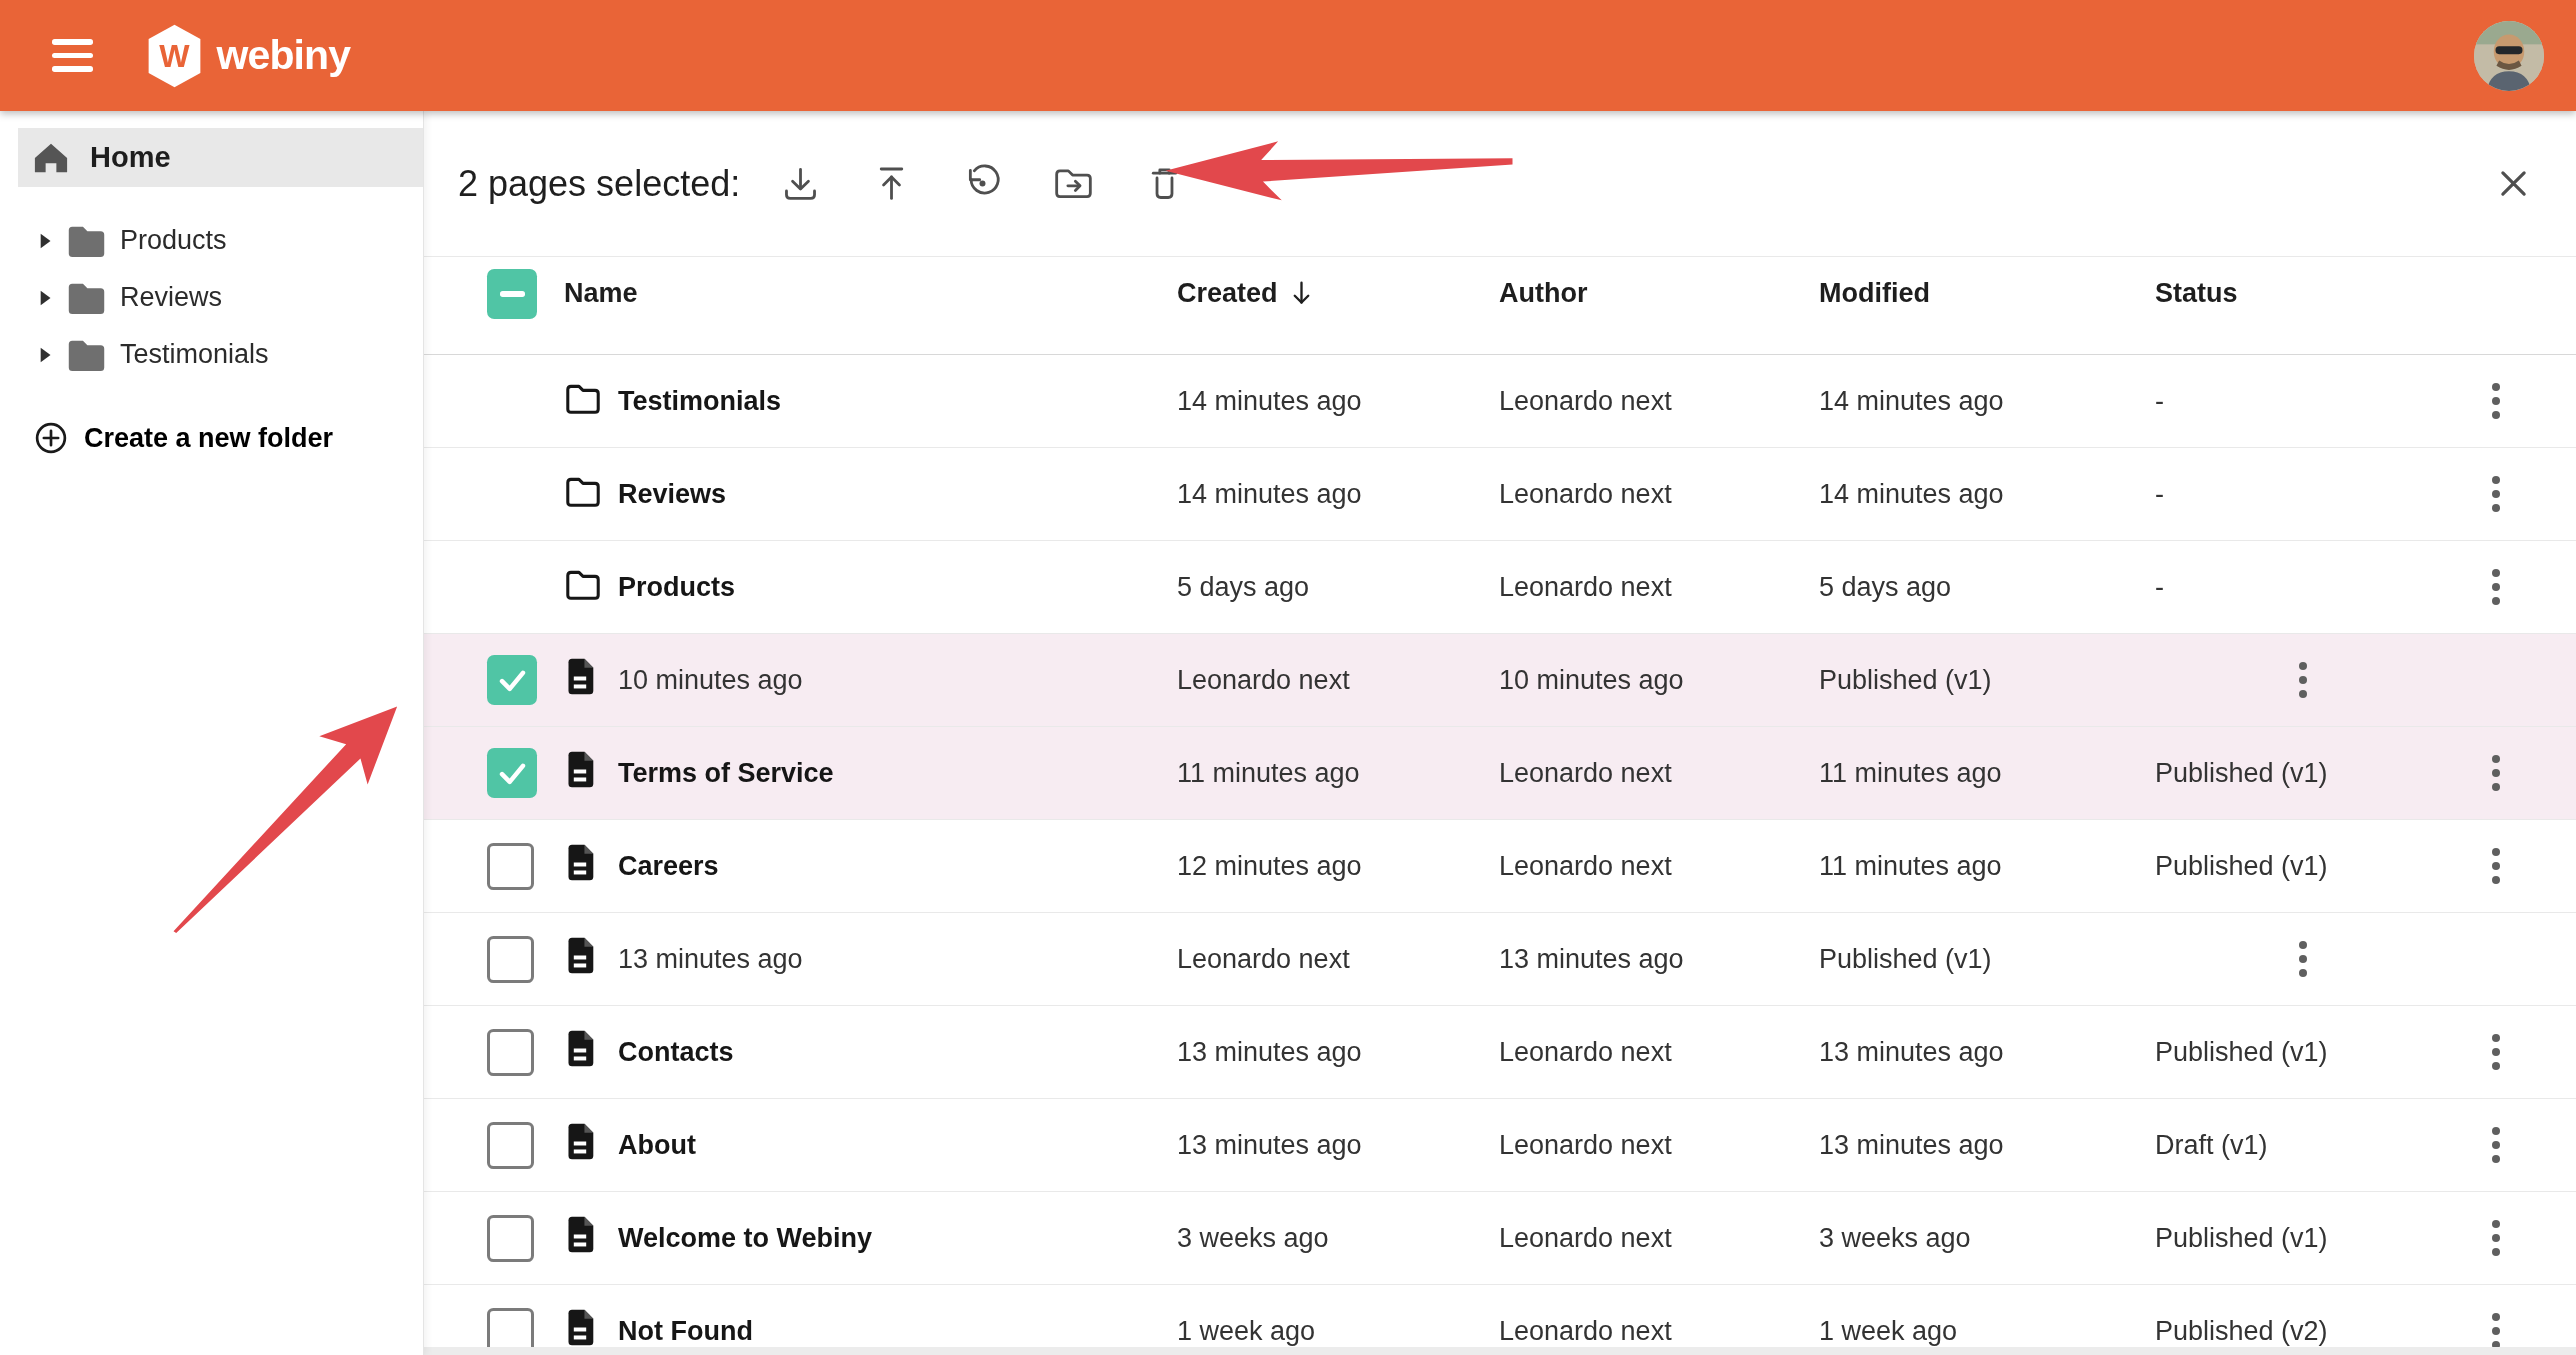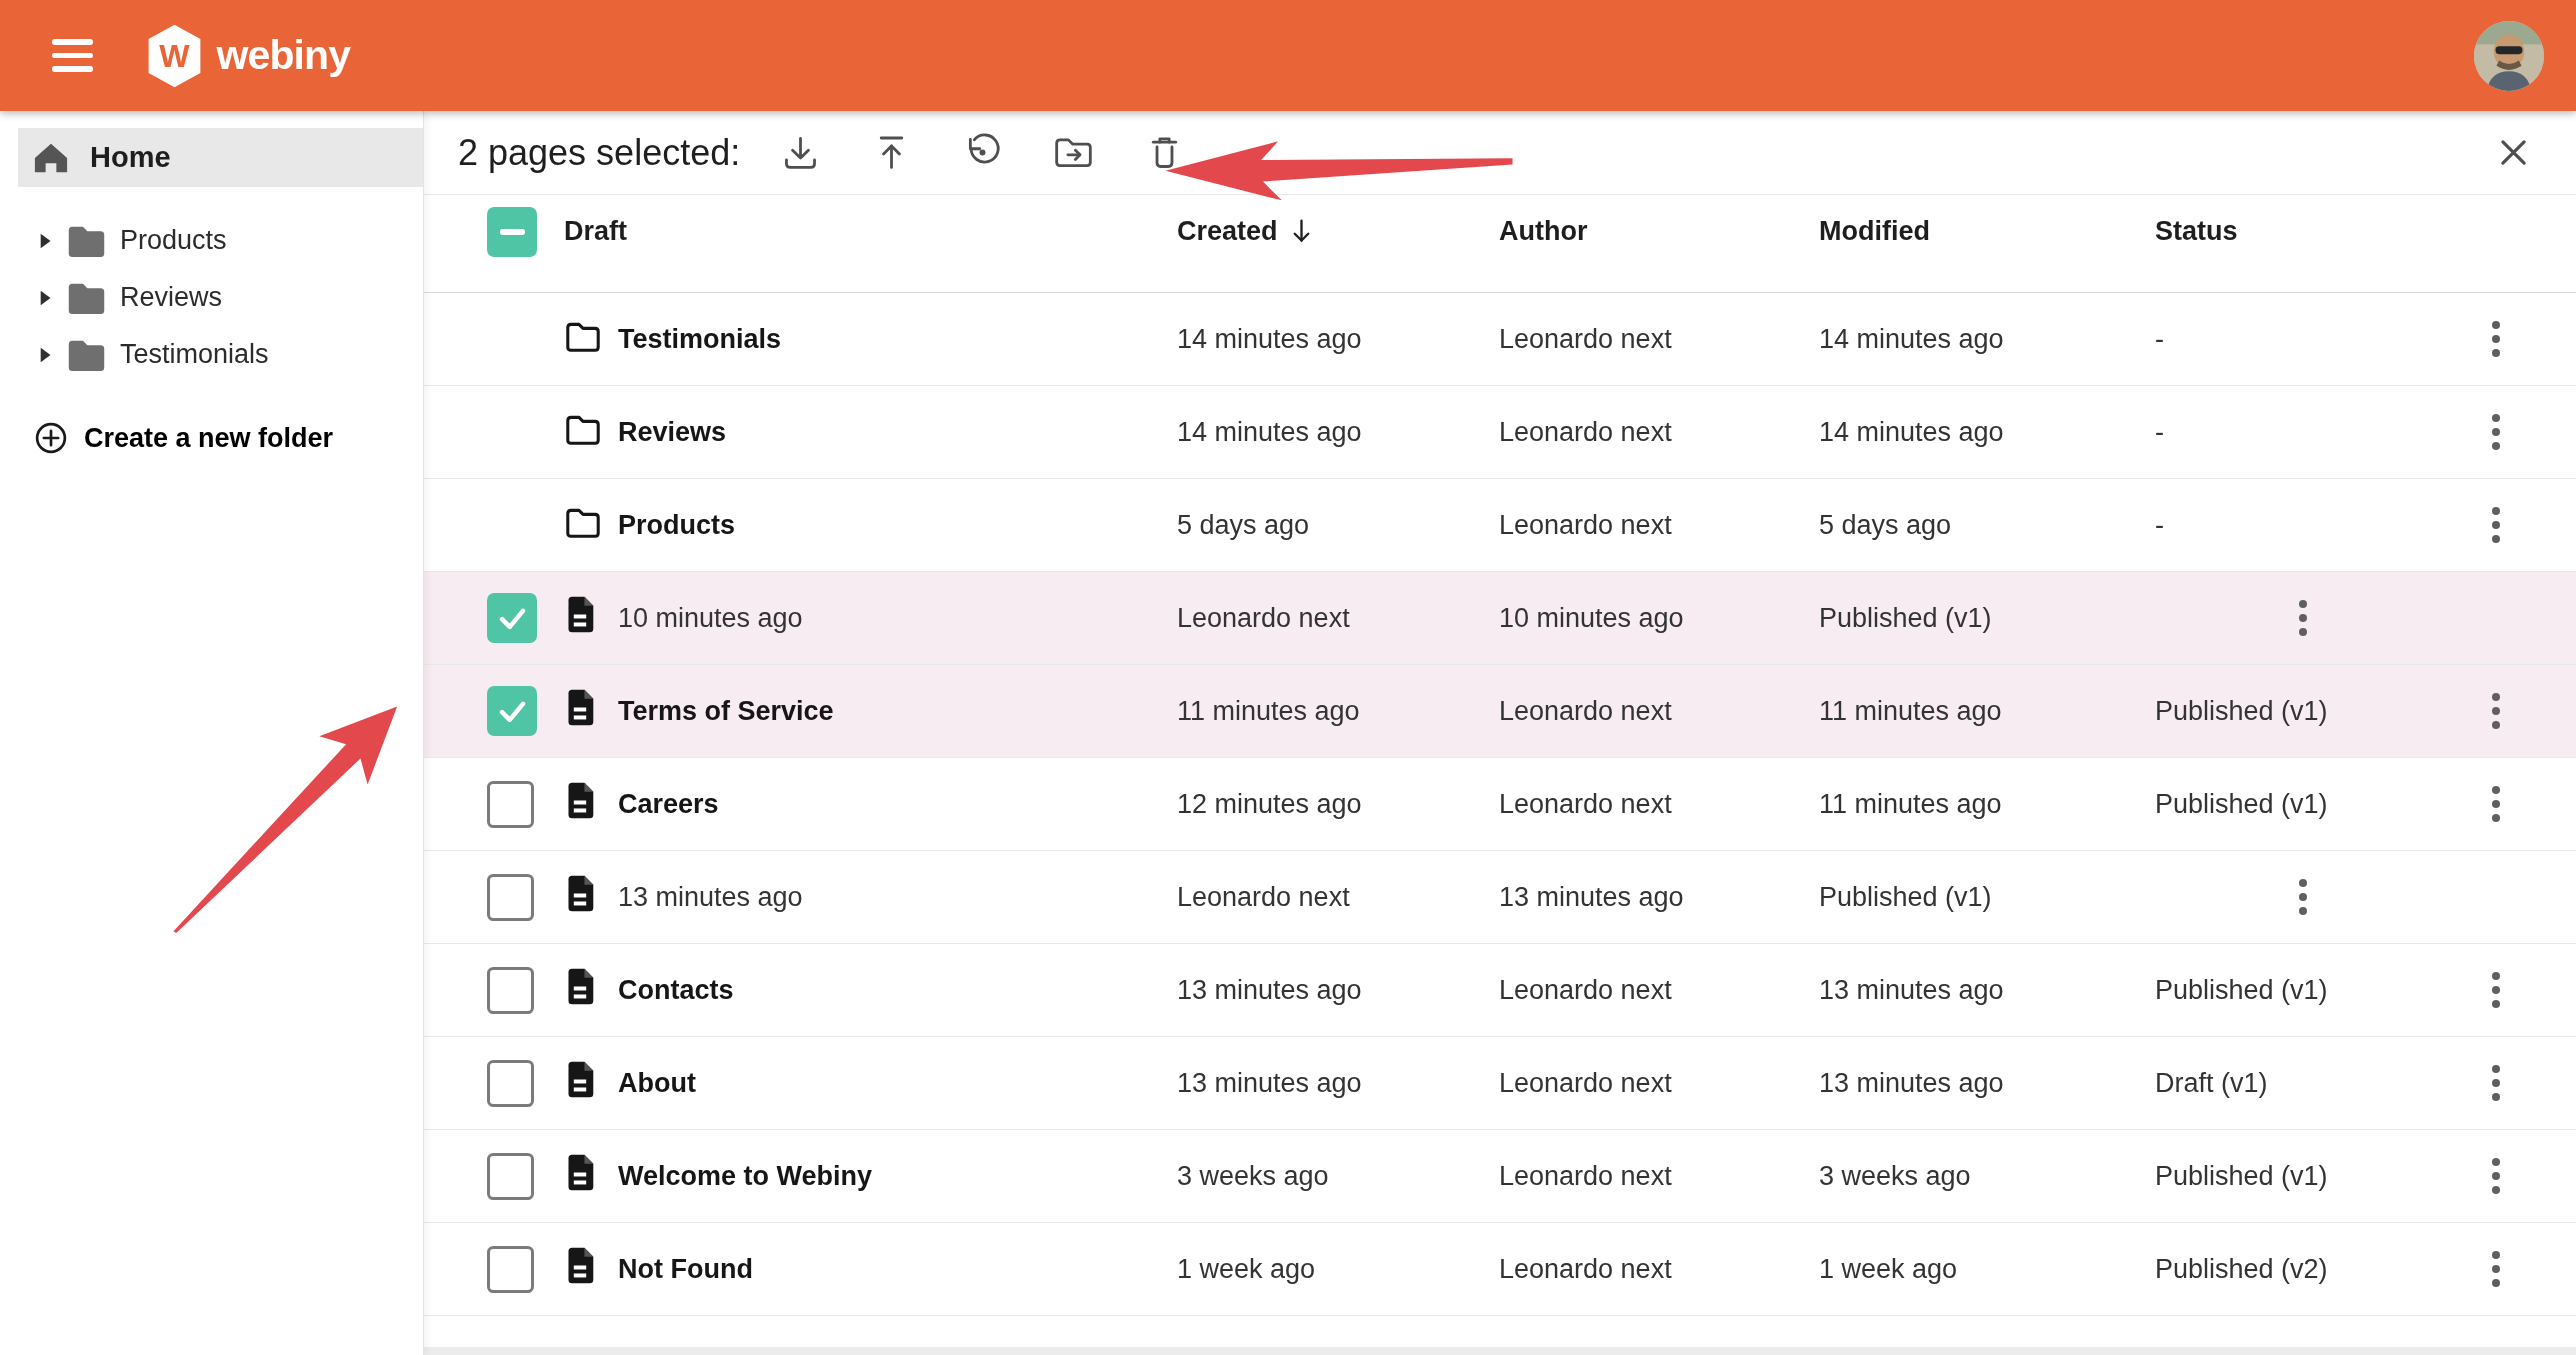--- a/index.html
+++ b/index.html
@@ -33,21 +33,21 @@
   .folder-item{height:57px; display:flex; align-items:center; cursor:pointer;}
   .folder-item .tri{width:14.3px; height:18px; margin-left:38px; flex:0 0 auto;}
   .folder-item .f-ic{margin-left:14.3px;}
   .folder-item .label{margin-left:14.3px; font-size:27px; color:#2b2b2b;}
   .create-folder{display:flex; align-items:center; gap:16px; margin:38px 0 0 34px; cursor:pointer;
     background:none; border:none; font-family:inherit;text-align:right;}
   .create-folder .label{font-size:27px; font-weight:700;}
 
   
   .main{flex:1; display:flex; flex-direction:column; min-width:0; background:#fff;}
-  .selectionbar{height:84px; flex:0 0 auto; display:flex; align-items:center;
+  .selectionbar{height:146px; flex:0 0 auto; display:flex; align-items:center;
     padding:0 39px 0 34px; border-bottom:1.8px solid var(--border);justify-content:space-between;}
   .sel-text{font-size:36px; color:#1f1f1f;}
   .actions{display:flex; align-items:center; gap:43px; margin-left:36px;}
   .iconbtn{width:48px; height:48px; display:flex; align-items:center; justify-content:center;
     background:none; border:none; cursor:pointer;}
   .iconbtn svg{stroke:var(--icon);}
   .selectionbar .spacer{flex:1;}
 
   
   .grid{display:grid; grid-template-columns:77px 54px 559px 322px 320px 336px 1fr 89px;
@@ -205,21 +205,21 @@
             <path d="M10 10 L34 34 M34 10 L10 34"></path>
           </svg>
         </button>
       </div>
 
       <div class="grid thead">
         <button class="cb">
             <span class="bar"></span>
           </button>
         <div class="h-name th">
-            <span>Draft</span>
+            <span>Name</span>
           </div>
         <div class="th">
           <span>Created</span>
           <svg width="27" height="29" viewBox="0 0 30 32" fill="none" stroke="#1f1f1f" stroke-width="2.6" stroke-linecap="round" stroke-linejoin="round">
             <path d="M15 4 v22"></path>
               <path d="M7.5 18.5 L15 26 L22.5 18.5"></path>
           </svg>
         </div>
         <div class="th">
             <span>Author</span>

